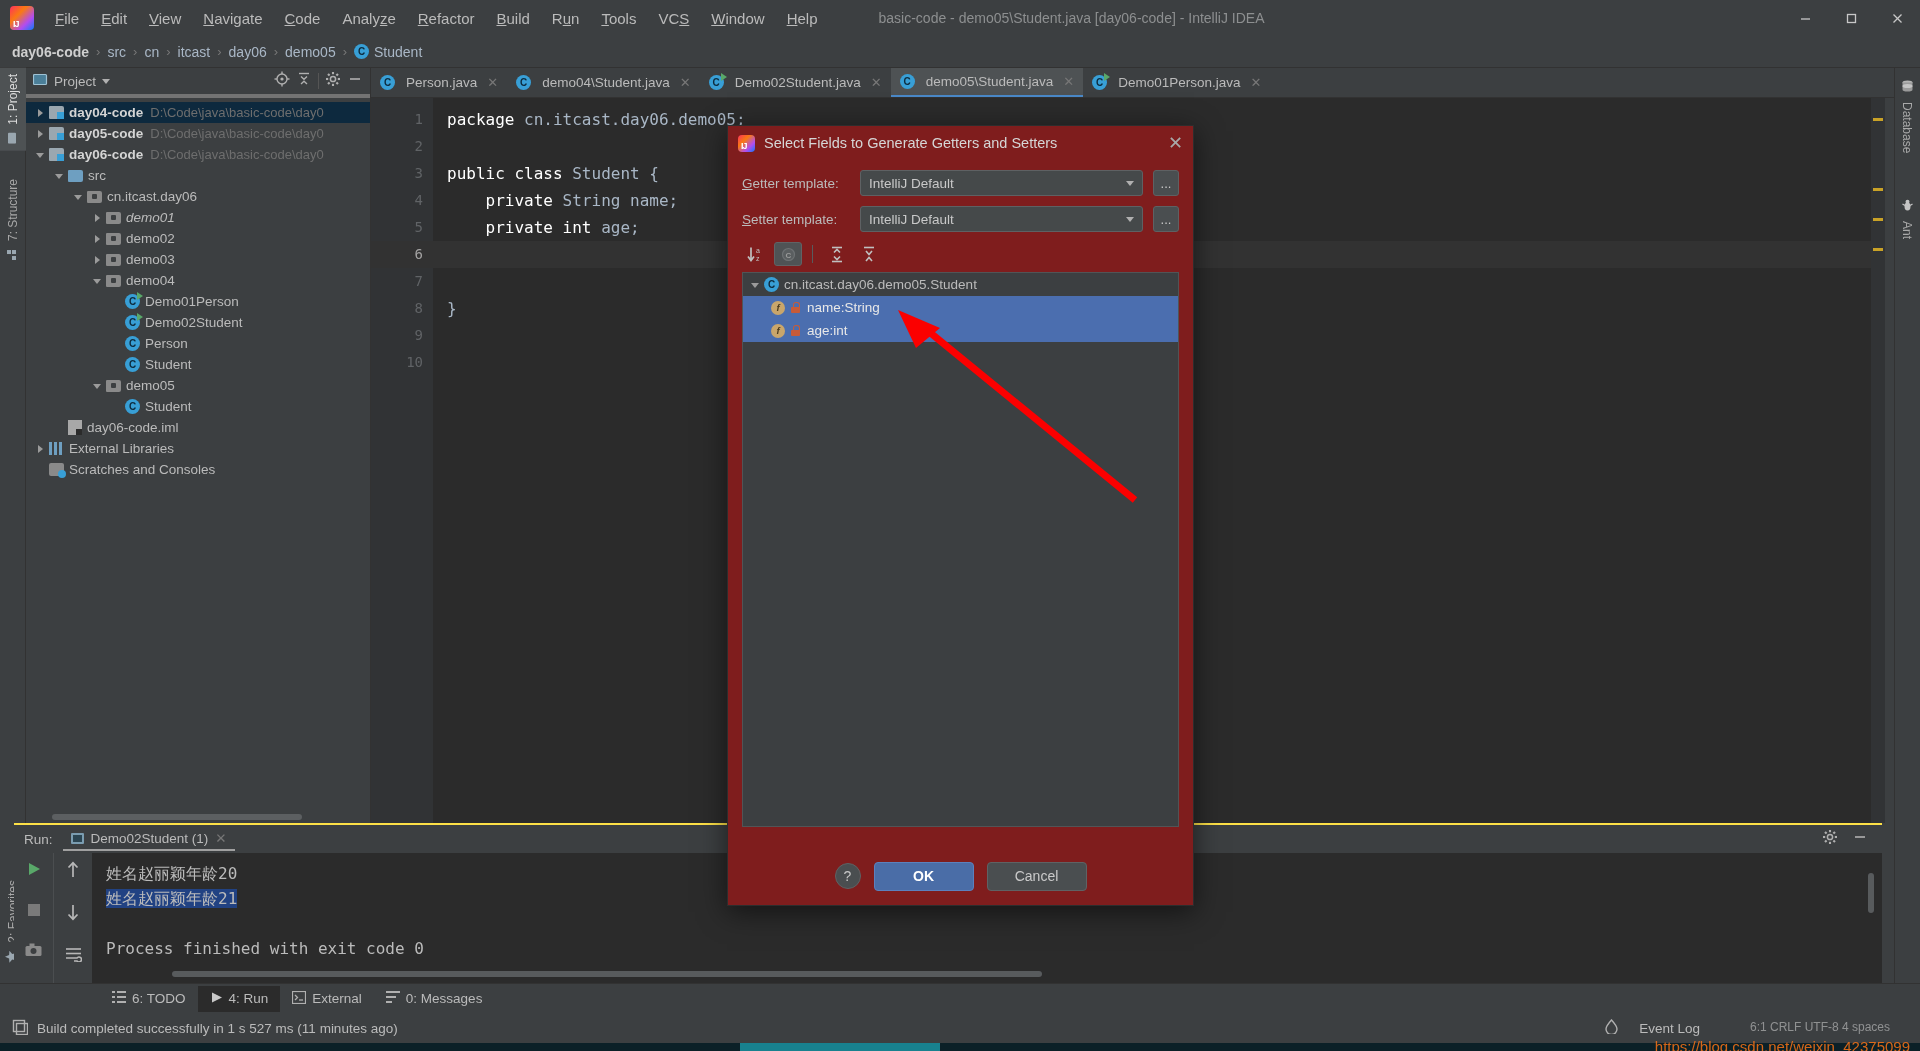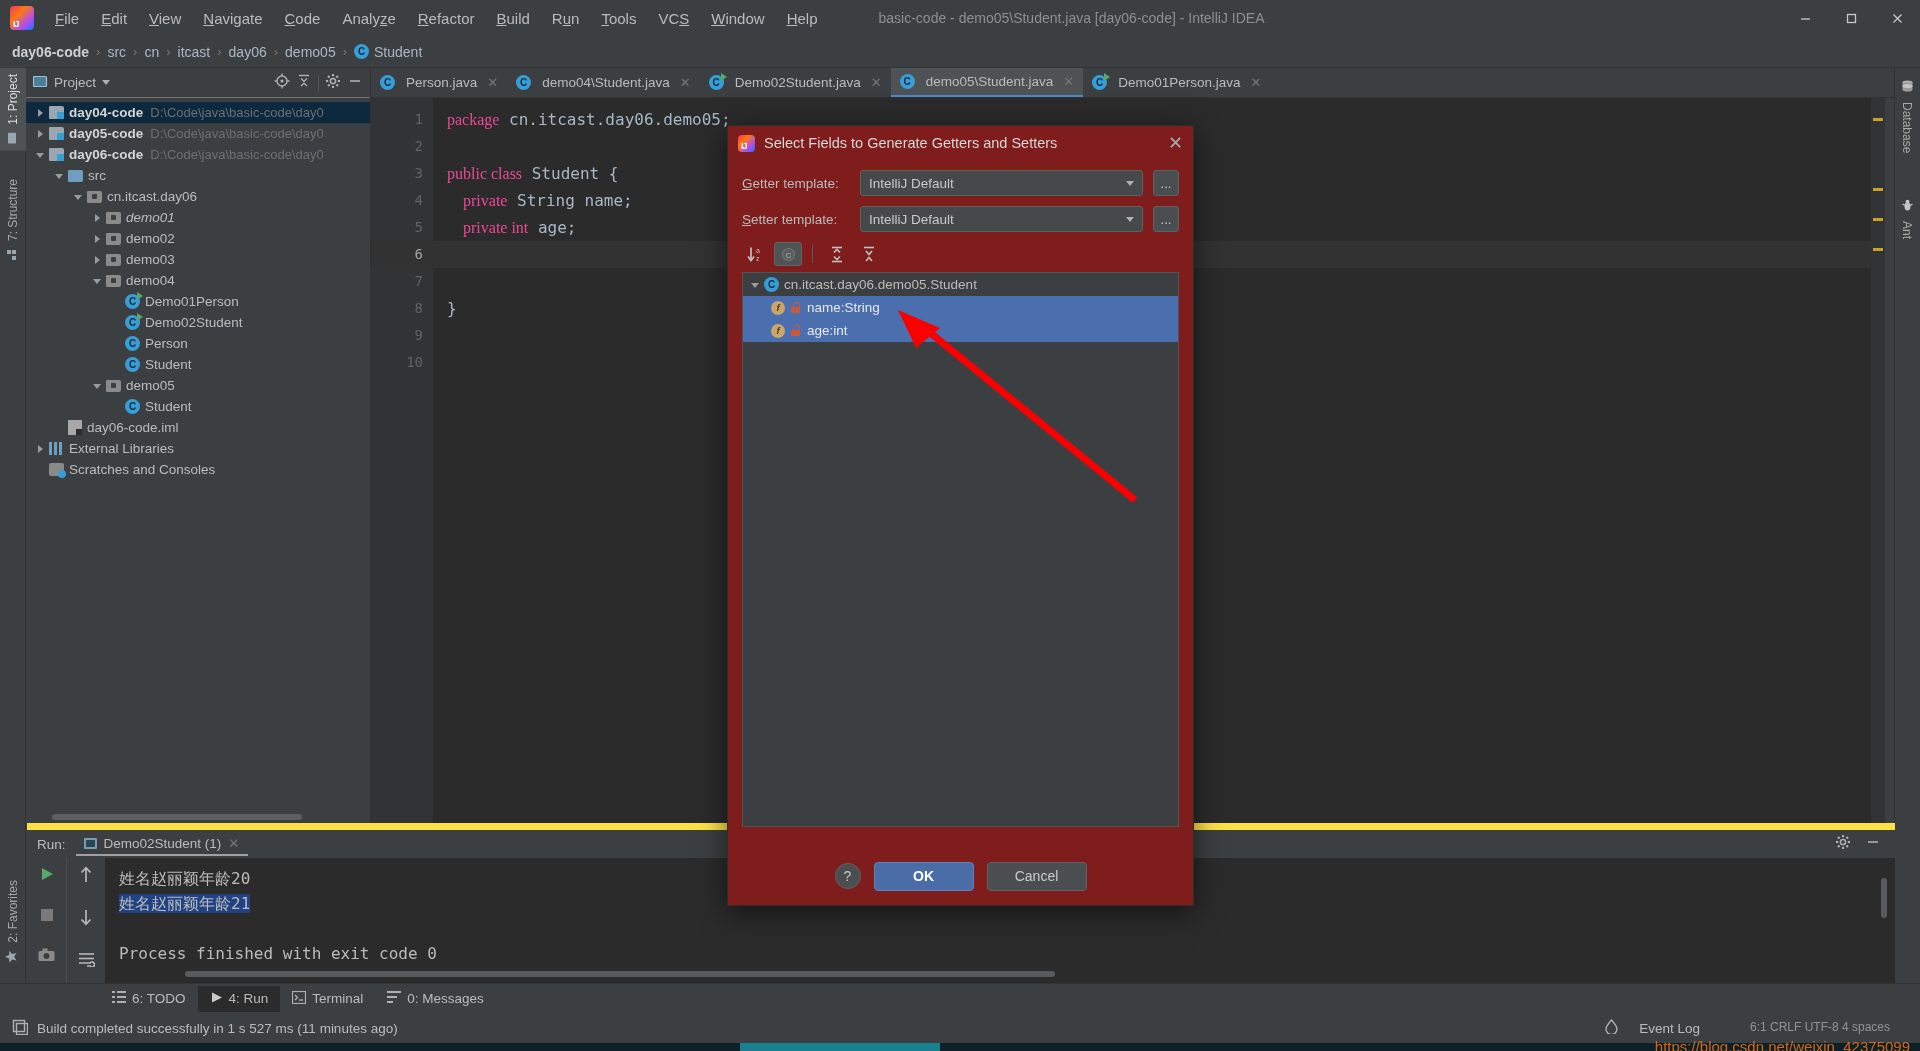--- a/index.html
+++ b/index.html
@@ -81,21 +81,21 @@
     background:#3c3f41; border-left:1px solid #323232;
   }
 
   
   .project-panel {
     position:absolute; left:26px; top:68px; width:345px; height:755px;
     background:#3c3f41; border-right:1px solid #323232;
   }
   .pp-head {
     height:30px; display:flex; align-items:center; padding:0 7px; gap:6px;
-    border-bottom:1px solid #737373;
+    border-bottom:4px solid #737373;
   }
   .pp-title { font-size:13.5px; color:#bbbbbb; }
   .pp-head-icons { margin-left:auto; display:flex; align-items:center; gap:6px; }
   .tree { padding-top:4px; font-size:13.5px; }
   .tnode { height:21px; display:flex; align-items:center; white-space:nowrap; }
   .tnode.sel { background:#0d293e; }
   .arrow { width:13px; height:13px; flex:0 0 auto; display:inline-block; position:relative; margin-right:2px;}
   .arrow.r::after {
     content:""; position:absolute; left:4px; top:3px;
     border-left:5px solid #9b9b9b; border-top:4px solid transparent; border-bottom:4px solid transparent;
@@ -153,30 +153,30 @@
     font-size:14px; color:#606366;
   }
   .gutter div { height:27px; line-height:27px; padding-right:10px; }
   .gutter div.cur { color:#a4a3a3; background:#323232; }
   .code {
     position:absolute; left:62px; top:0; right:0; bottom:0; padding-top:8px;
     font-family:"DejaVu Sans Mono", monospace; font-size:16px; color:#a9b7c6;
   }
   .code .ln { height:27px; line-height:27px; white-space:pre; padding-left:14px; }
   .code .ln.cur { background:#323232; }
-  .kw { color:#ec4899;font-family:Liberation Serif, serif; }
+  .kw { color:#ffffff; }
   .cls { color:#a9b7c6; }
   .pl  { color:#a9b7c6; }
   .editor-right-marks { position:absolute; right:0; top:0; width:14px; height:100%; background:#313335;}
   .mark { position:absolute; right:2px; width:10px; height:3px; background:#c9a227; }
 
   
   .runwin {
-    position:absolute; left:27px; top:823px; width:1868px; height:160px;
-    background:#3c3f41; border-top:7px solid #fde047;
+    position:absolute; left:14px; top:823px; width:1868px; height:160px;
+    background:#3c3f41; border-top:2px solid #fde047;
   }
   .run-head { height:28px; display:flex; align-items:center; gap:10px; padding-left:10px; }
   .run-lbl { font-size:13.5px; color:#bbbbbb; }
   .run-tab {
     display:flex; align-items:center; gap:7px; font-size:13.5px; color:#bbbbbb;
     padding:3px 8px; border-bottom:2px solid #a0a0a0;
   }
   .run-head-right { margin-left:auto; display:flex; align-items:center; gap:14px; padding-right:14px; }
   .run-body { position:absolute; left:0; top:28px; right:0; bottom:0; display:flex; }
   .run-gutter { width:78px; display:flex; }
@@ -772,21 +772,21 @@
       <span>4: Run</span>
     </div>
     <div class="btab">
       <span>
         <svg width="14" height="13" viewBox="0 0 14 13">
             <rect x="0.5" y="0.5" width="13" height="12" fill="none" stroke="#b0b0b0" stroke-width="1.2"></rect>
             <polyline points="3,4 5.5,6.5 3,9" fill="none" stroke="#b0b0b0" stroke-width="1.3"></polyline>
             <line x1="7" y1="9" x2="11" y2="9" stroke="#b0b0b0" stroke-width="1.3"></line>
           </svg>
       </span>
-      <span>Terminal</span>
+      <span>External</span>
     </div>
     <div class="btab">
       <span>
         <svg width="14" height="12" viewBox="0 0 14 12">
             <g fill="#b0b0b0">
               <rect y="0" width="14" height="2"></rect>
               <rect y="5" width="10" height="2"></rect>
               <rect y="10" width="6" height="2"></rect>
             </g>
           </svg>

